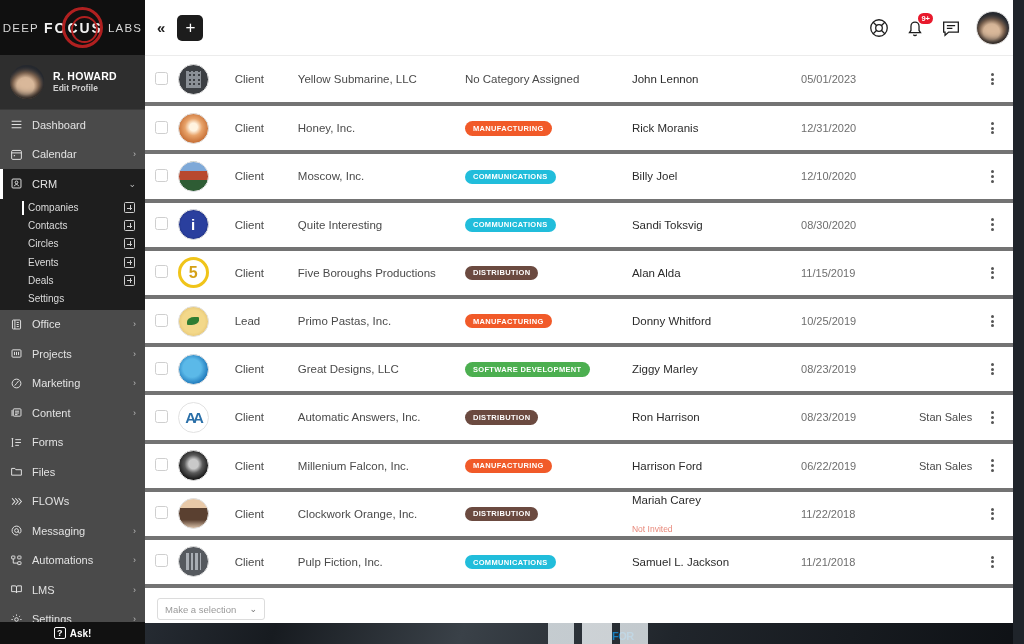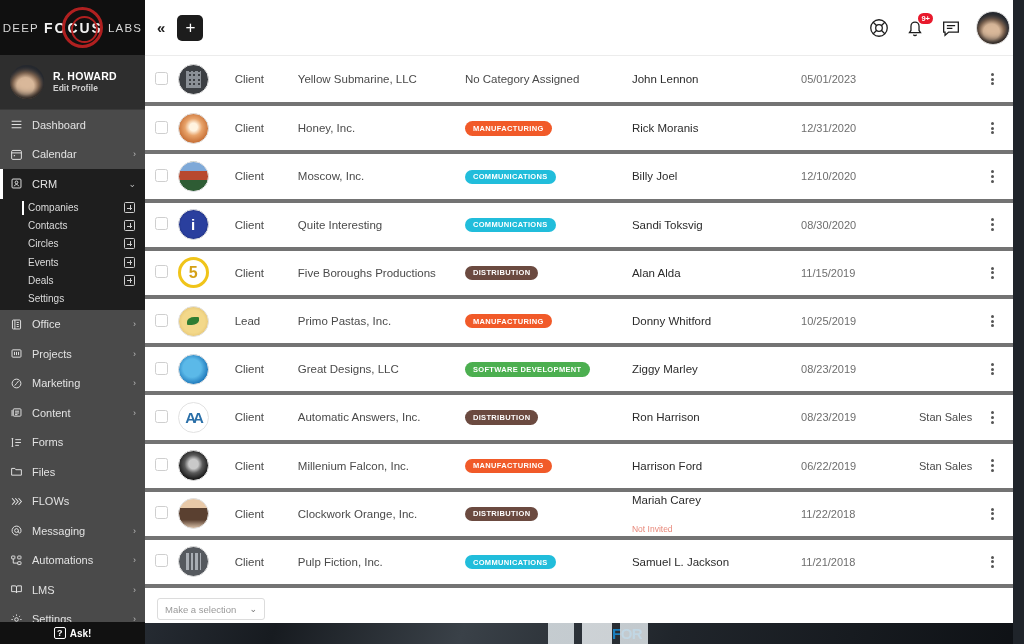--- a/index.html
+++ b/index.html
@@ -18,21 +18,21 @@
       linear-gradient(110deg, #0f1216 0%, #2a3038 26%, #171b20 40%, #3a4148 55%, #20252b 72%, #0e1115 100%);
   }
   .bg-photo::after {
     content:""; position:absolute; left:540px; bottom:0; width:190px; height:52px;
     background:
       linear-gradient(90deg, transparent 0 8px, #dfe6ea 8px 34px, transparent 34px 42px,
                       #e9eef1 42px 72px, transparent 72px 80px, #dfe6ea 80px 108px, transparent 108px);
     opacity:.85;
   }
   .bg-photo .decal {
-    position:absolute; bottom:2px; font-size:15px; font-weight:bold; color:#1a7fbe;
+    position:absolute; bottom:2px; font-size:11px; font-weight:bold; color:#1a7fbe;
     font-family:"Liberation Sans", sans-serif; letter-spacing:-.5px;
   }
 
   
   .sidebar {
     position: absolute; left: 0; top: 0; width: 145px; height: 644px;
     background: #4a4a4a; color: #e8e8e8; z-index: 30;
     display: flex; flex-direction: column;
   }
   .brand {

